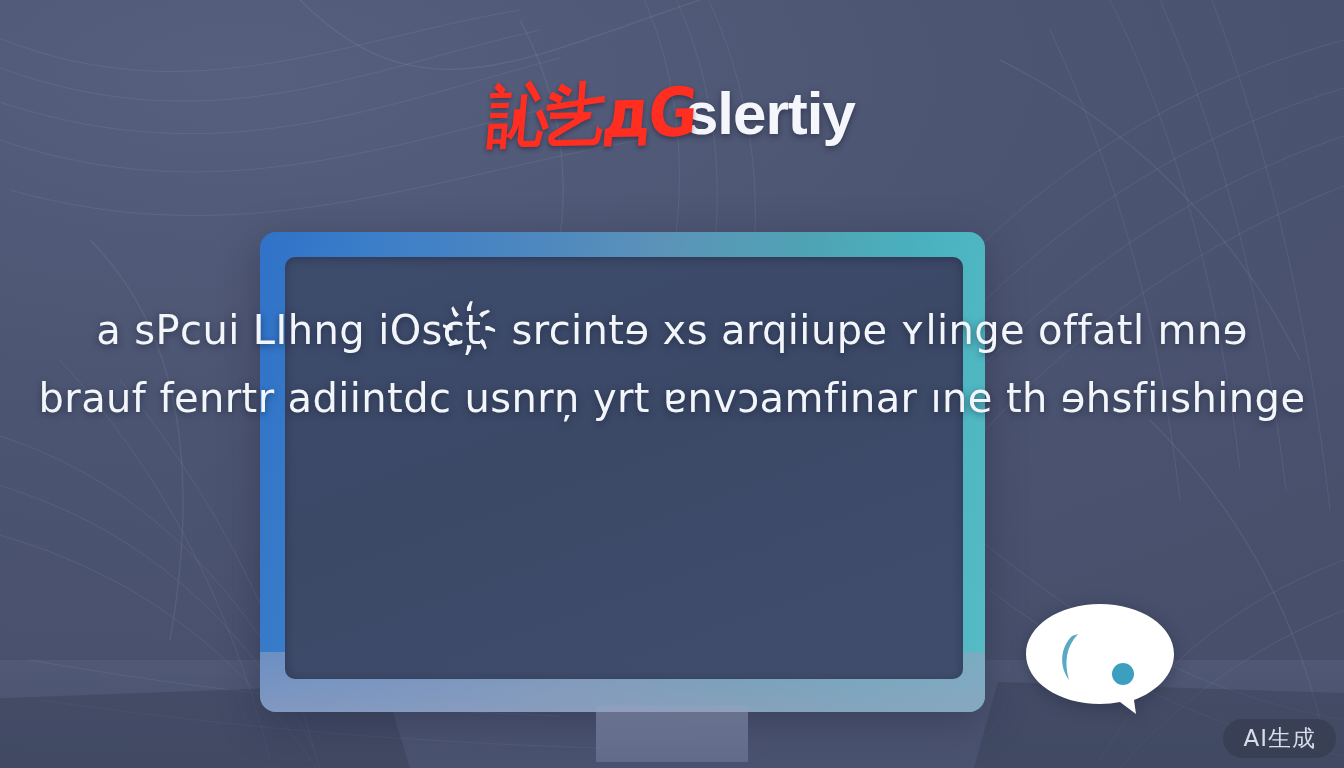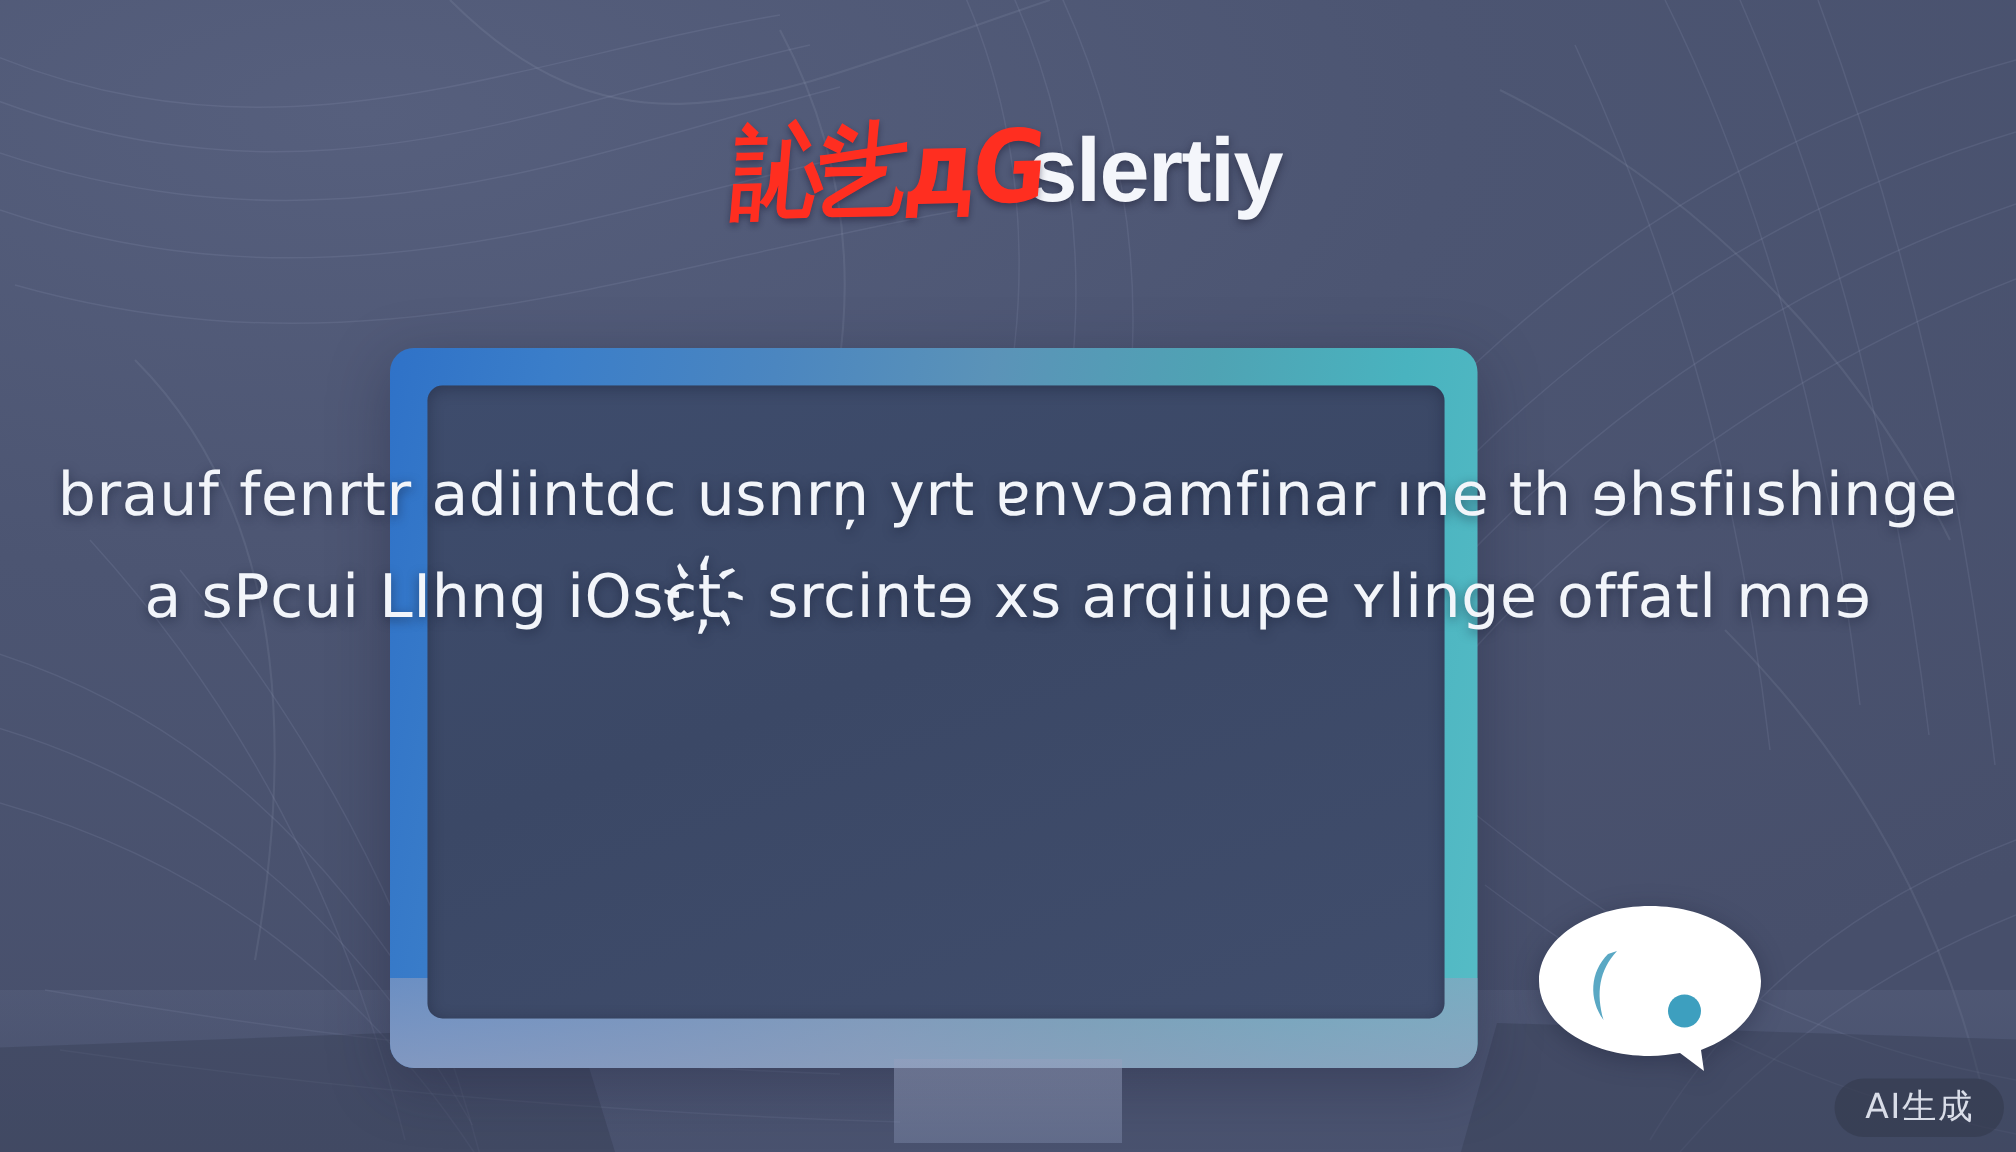--- a/index.html
+++ b/index.html
@@ -169,22 +169,22 @@
     <span class="logo-mark">訫乧дG</span>
     <span class="logo-word">slertiy</span>
   </div>
 
   <div class="stand"></div>
   <div class="monitor">
     <div class="screen"></div>
   </div>
 
   <div class="copy">
+    <div class="copy-line">a sPcui LIhng iOsct҉ srcintɘ xs arqiiupe ʏlinge  offatl mnɘ</div>
     <div class="copy-line">brauf fenrtr adiintdc usnrņ yrt ɐnvɔamfinar ıne th ɘhsfiıshinge</div>
-    <div class="copy-line">a sPcui LIhng iOsct҉ srcintɘ xs arqiiupe ʏlinge  offatl mnɘ</div>
   </div>
 
   <div class="bubble">
     <svg viewBox="0 0 152 112" aria-hidden="true">
       <path d="M76,2 C117,2 150,24 150,52 C150,72 134,89 110,98
                L112,112 L96,100 C90,101 83,102 76,102
                C35,102 2,80 2,52 C2,24 35,2 76,2 Z" fill="#ffffff"></path>
       <path d="M48,34 C36,46 35,64 45,78 C40,60 42,45 54,32 Z" fill="#5aa8c4"></path>
       <circle cx="99" cy="72" r="11" fill="#3d9fbf"></circle>
     </svg>

